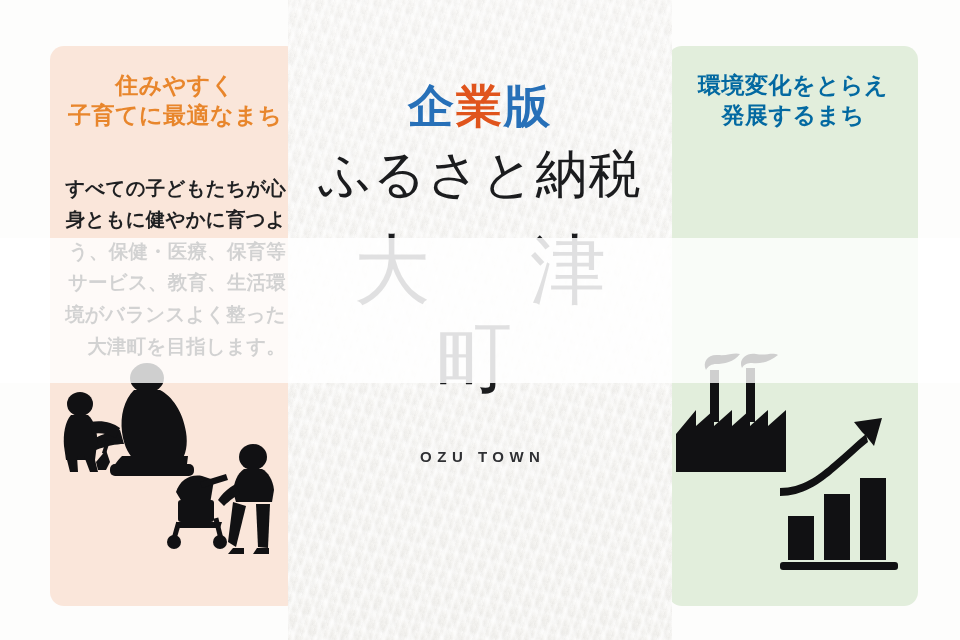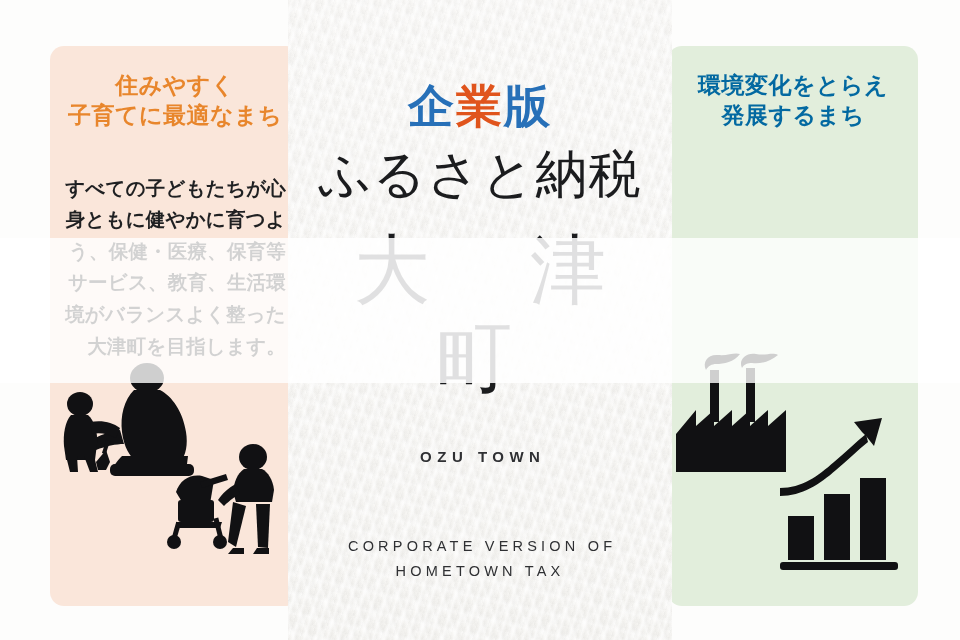--- a/index.html
+++ b/index.html
@@ -254,20 +254,18 @@
     <div id="kigyou">
       <span class="c1">企</span><span class="c2">業</span><span class="c3">版</span>
     </div>
 
     <div id="furusato">ふるさと納税</div>
 
     <div id="townname">大　津　町</div>
 
     <div id="romaji">OZU TOWN</div>
 
-    <div id="tagline">CORPORATE VERSION OF
-HOMETOWN TAX</div>
   </div>
 
   <div id="band"></div>
   <div id="band-center-cut"></div>
 
 </div>
 
 </body></html>

